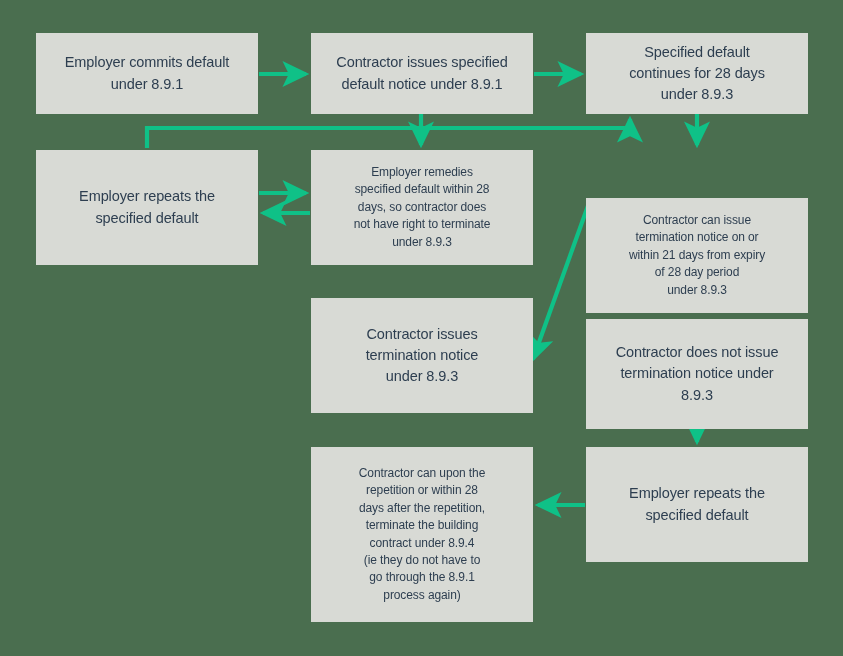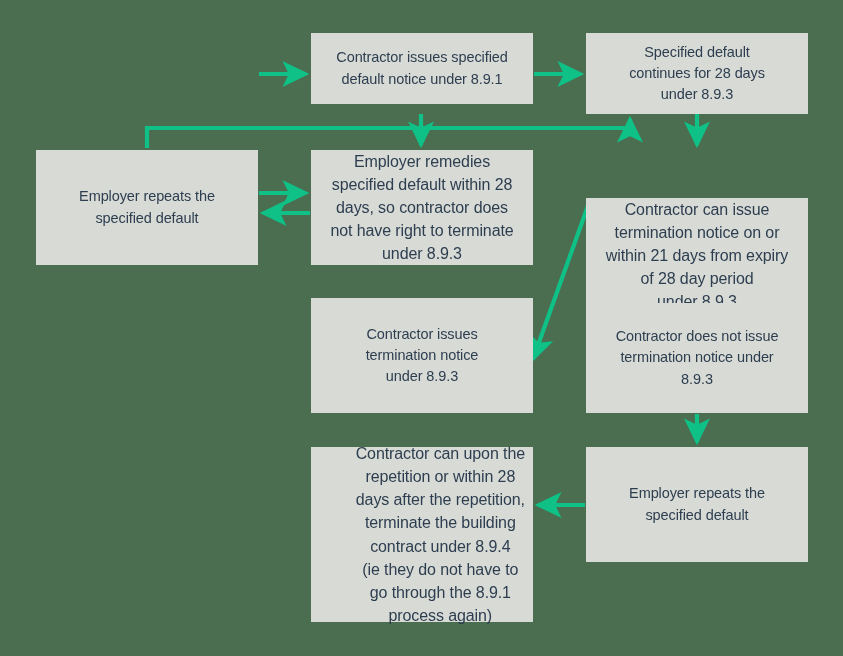--- a/index.html
+++ b/index.html
@@ -37,21 +37,21 @@
   }
   .node-label {
     color: #2d3e50;
     font-family: "Liberation Sans", sans-serif;
     font-size: 14.5px;
     line-height: 1.45;
     text-align: center;
     white-space: pre-line;
     letter-spacing: -0.1px;
   }
-  .n-small .node-label { font-size: 16px; }
+  .n-small .node-label { font-size: 12px; }
 </style>
 </head>
 <body>
 
 <div id="canvas">
 
   <svg id="edges" viewBox="0 0 843 656" width="843" height="656" xmlns="http://www.w3.org/2000/svg">
     <defs>
       <marker id="ah" markerWidth="7" markerHeight="7" refX="5.6" refY="3.5" orient="auto" markerUnits="strokeWidth">
         <path d="M0,0.4 L6.4,3.5 L0,6.6 L1.5,3.5 Z" fill="#0fc187"></path>
@@ -77,22 +77,26 @@
       <line x1="589" y1="203" x2="533" y2="359" marker-end="url(#ah)"></line>
 
       <line x1="697" y1="266" x2="697" y2="298" marker-end="url(#ah)"></line>
 
       <line x1="697" y1="414" x2="697" y2="442" marker-end="url(#ah)"></line>
 
       <line x1="585" y1="505" x2="538" y2="505" marker-end="url(#ah)"></line>
     </g>
   </svg>
 
+  <div class="node" style="left:36px; top:33px; width:222px; height:81px;">
+    <div class="node-label">Employer commits default
+under 8.9.1</div>
+  </div>
 
-  <div class="node" style="left:311px; top:33px; width:222px; height:71px;">
+  <div class="node" style="left:311px; top:33px; width:222px; height:81px;">
     <div class="node-label">Contractor issues specified
 default notice under 8.9.1</div>
   </div>
 
   <div class="node" style="left:586px; top:33px; width:222px; height:81px;">
     <div class="node-label">Specified default
 continues for 28 days
 under 8.9.3</div>
   </div>
 
@@ -116,27 +120,27 @@
 of 28 day period
 under 8.9.3</div>
   </div>
 
   <div class="node" style="left:311px; top:298px; width:222px; height:115px;align-items:center;">
     <div class="node-label">Contractor issues
 termination notice
 under 8.9.3</div>
   </div>
 
-  <div class="node" style="left:586px; top:303px; width:222px; height:110px;">
+  <div class="node" style="left:586px; top:319px; width:222px; height:110px;">
     <div class="node-label">Contractor does not issue
 termination notice under
 8.9.3</div>
   </div>
 
-  <div class="node n-small" style="left:311px; top:447px; width:222px; height:175px;justify-content:flex-end;">
+  <div class="node n-small" style="left:311px; top:447px; width:222px; height:175px;">
     <div class="node-label">Contractor can upon the
 repetition or within 28
 days after the repetition,
 terminate the building
 contract under 8.9.4
 (ie they do not have to
 go through the 8.9.1
 process again)</div>
   </div>
 

